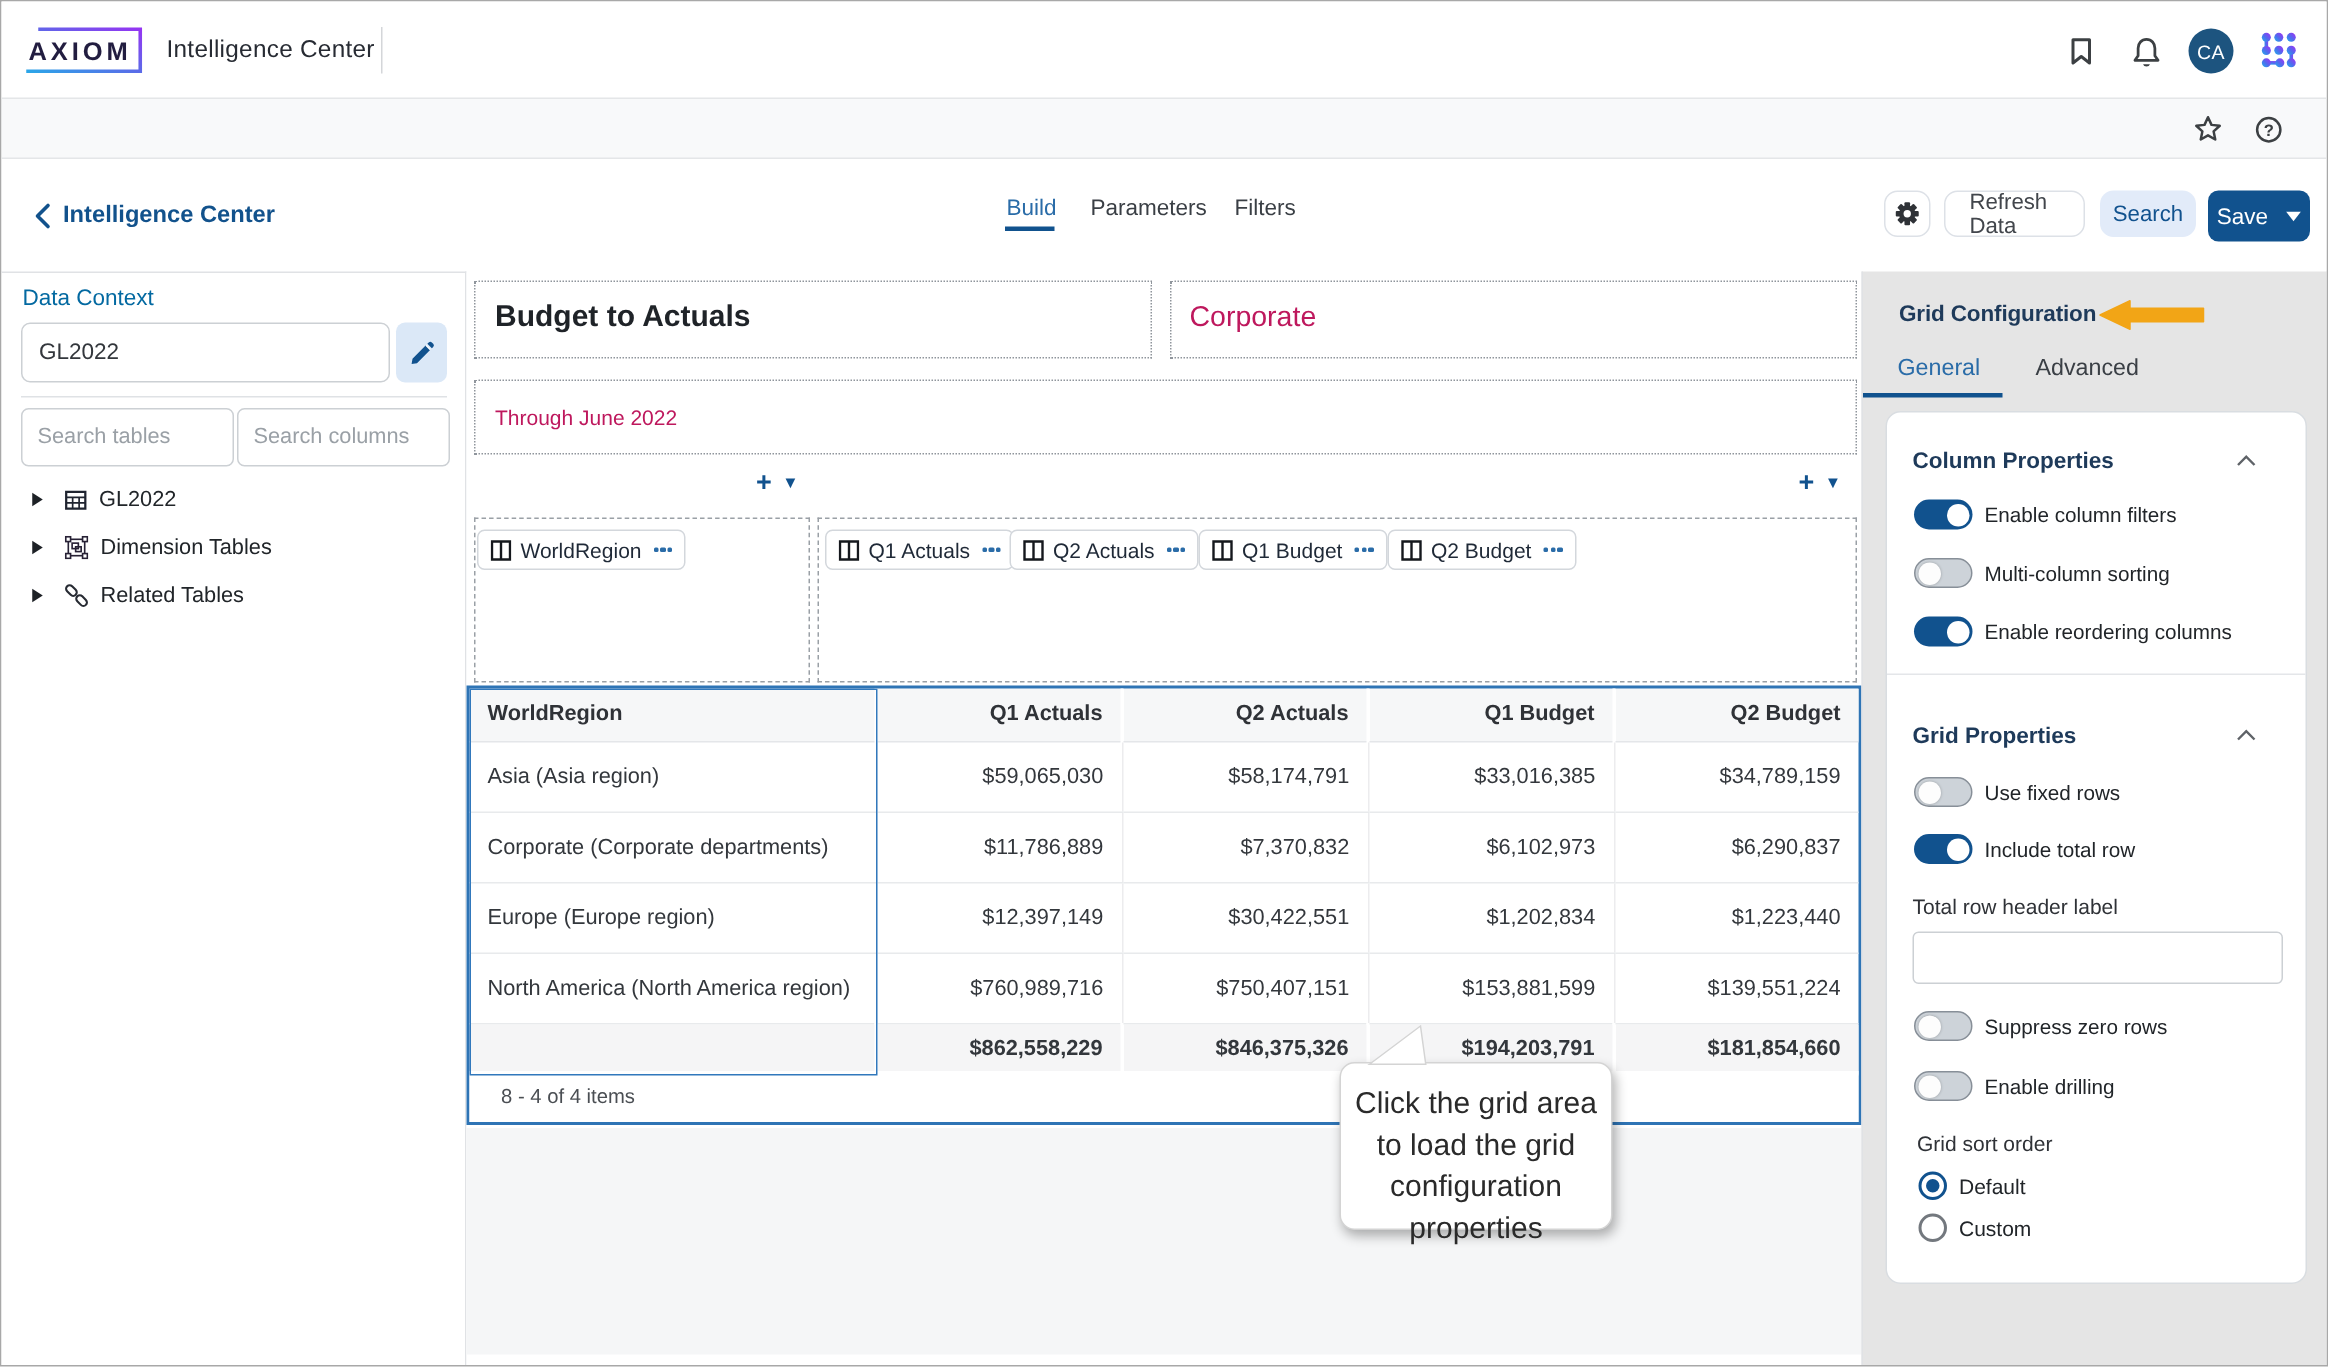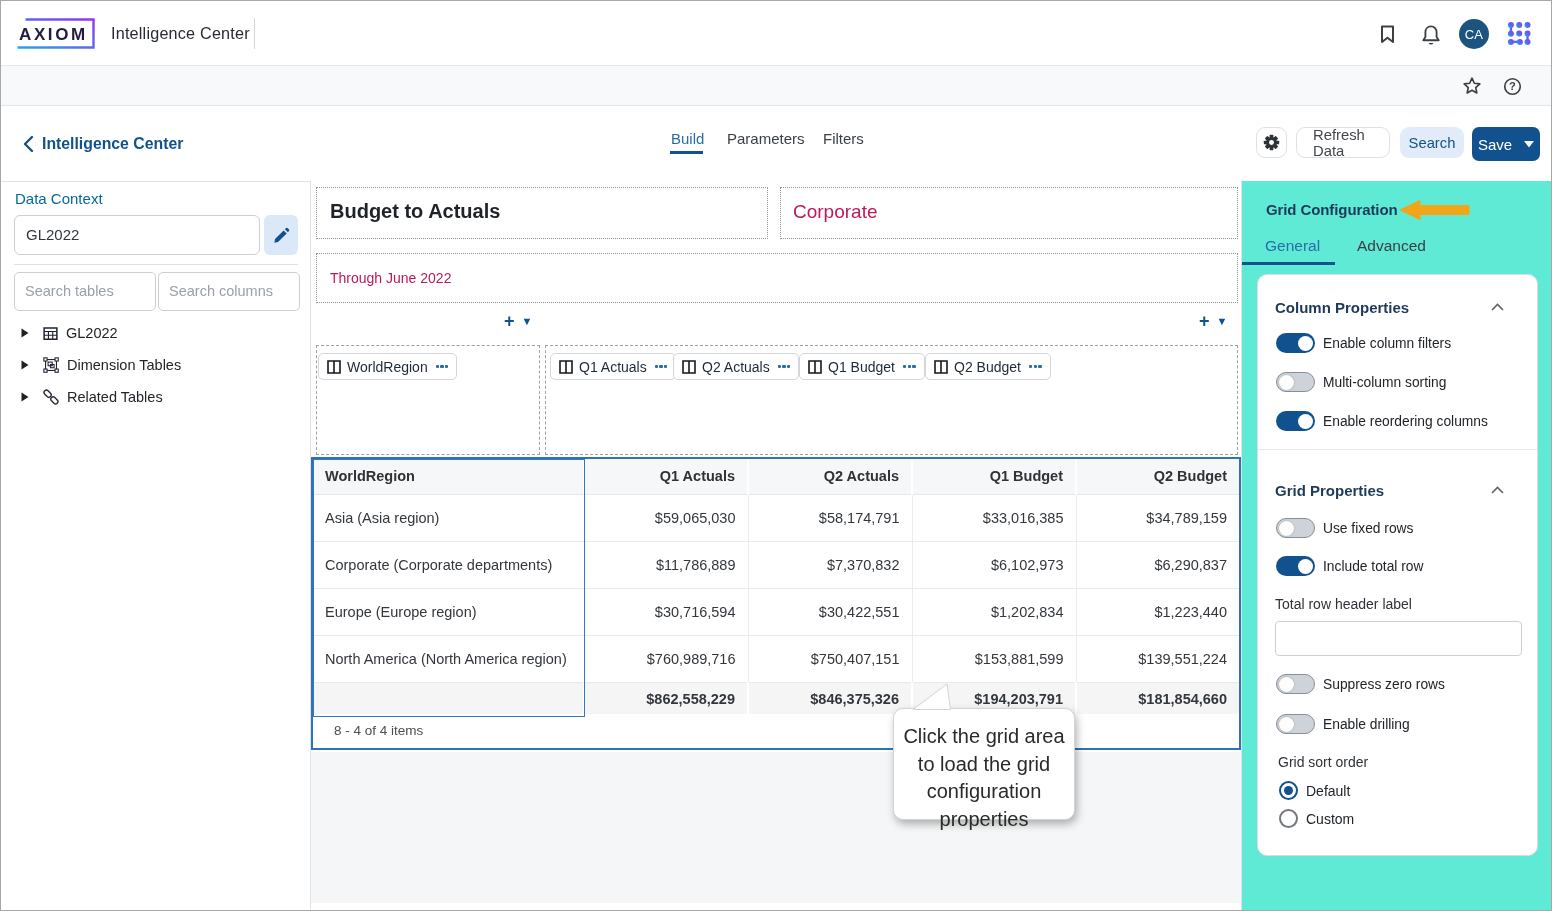--- a/index.html
+++ b/index.html
@@ -22,21 +22,21 @@
 .toolbar { position:absolute; left:1px; top:106px; right:1px; height:75px; background:#fff; }
 .backlink { position:absolute; left:18px; top:0; height:75px; display:flex; align-items:center; color:#12528c; font-size:15.8px; font-weight:700; }
 .tabs-center { position:absolute; left:662px; top:0; height:75px; }
 .tab { position:absolute; top:24px; font-size:15px; color:#3a3f45; }
 .tab.active { color:#2a6ca8; }
 .tab-underline { position:absolute; left:7px; top:45px; width:33px; height:2.5px; background:#11528e; }
 .tbtn { position:absolute; top:21px; height:31px; border:1px solid #dde1e7; border-radius:9px; background:#fff; font-size:14.8px; color:#42464c; display:flex; align-items:center; justify-content:center; }
 
 .sidebar { position:absolute; left:1px; top:181px; width:310px; bottom:1px; background:#fff; border-right:1px solid #e0e2e5; border-top:1px solid #e0e2e5; }
 .main { position:absolute; left:311px; top:181px; width:930px; bottom:1px; background:#fff; }
-.rightpanel { position:absolute; left:1241px; top:181px; right:1px; bottom:1px; background:#5eead4; border-left:1px solid #e0e2e5; }
+.rightpanel { position:absolute; left:1241px; top:181px; right:1px; bottom:1px; background:#e5e5e5; border-left:1px solid #e0e2e5; }
 .searchbox { position:absolute; top:90px; width:142px; height:39px; border:1px solid #ccd0d4; border-radius:5px; line-height:37px; padding-left:10px; font-size:14.5px; color:#9aa0a6; background:#fff; }
 .treerow { position:absolute; left:0; height:24px; display:flex; align-items:center; font-size:14.5px; color:#212529; }
 .treerow .caret { margin-left:20px; }
 .treerow .ticon { margin-left:14px; margin-right:8px; }
 
 .dashbox { position:absolute; border:1.6px dotted #8f959c; background:#fff; }
 .well { position:absolute; top:164px; height:110px; border:1px dashed #9aa0a6; background:#fff; }
 .chip { position:absolute; top:7px; height:27px; border:1px solid #d3d7dc; border-radius:5px; background:#fff; display:flex; align-items:center; padding:0 8px; font-size:14px; color:#1f2937; }
 .chip svg.colicon { margin-right:6px; }
 .chip .dots { margin-left:8px; display:flex; gap:1.5px; }
@@ -320,21 +320,21 @@
           </tr>
         <tr>
             <td>Corporate (Corporate departments)</td>
             <td>$11,786,889</td>
             <td>$7,370,832</td>
             <td>$6,102,973</td>
             <td>$6,290,837</td>
           </tr>
         <tr>
             <td>Europe (Europe region)</td>
-            <td>$30,716,594</td>
+            <td>$12,397,149</td>
             <td>$30,422,551</td>
             <td>$1,202,834</td>
             <td>$1,223,440</td>
           </tr>
         <tr>
             <td>North America (North America region)</td>
             <td>$760,989,716</td>
             <td>$750,407,151</td>
             <td>$153,881,599</td>
             <td>$139,551,224</td>

